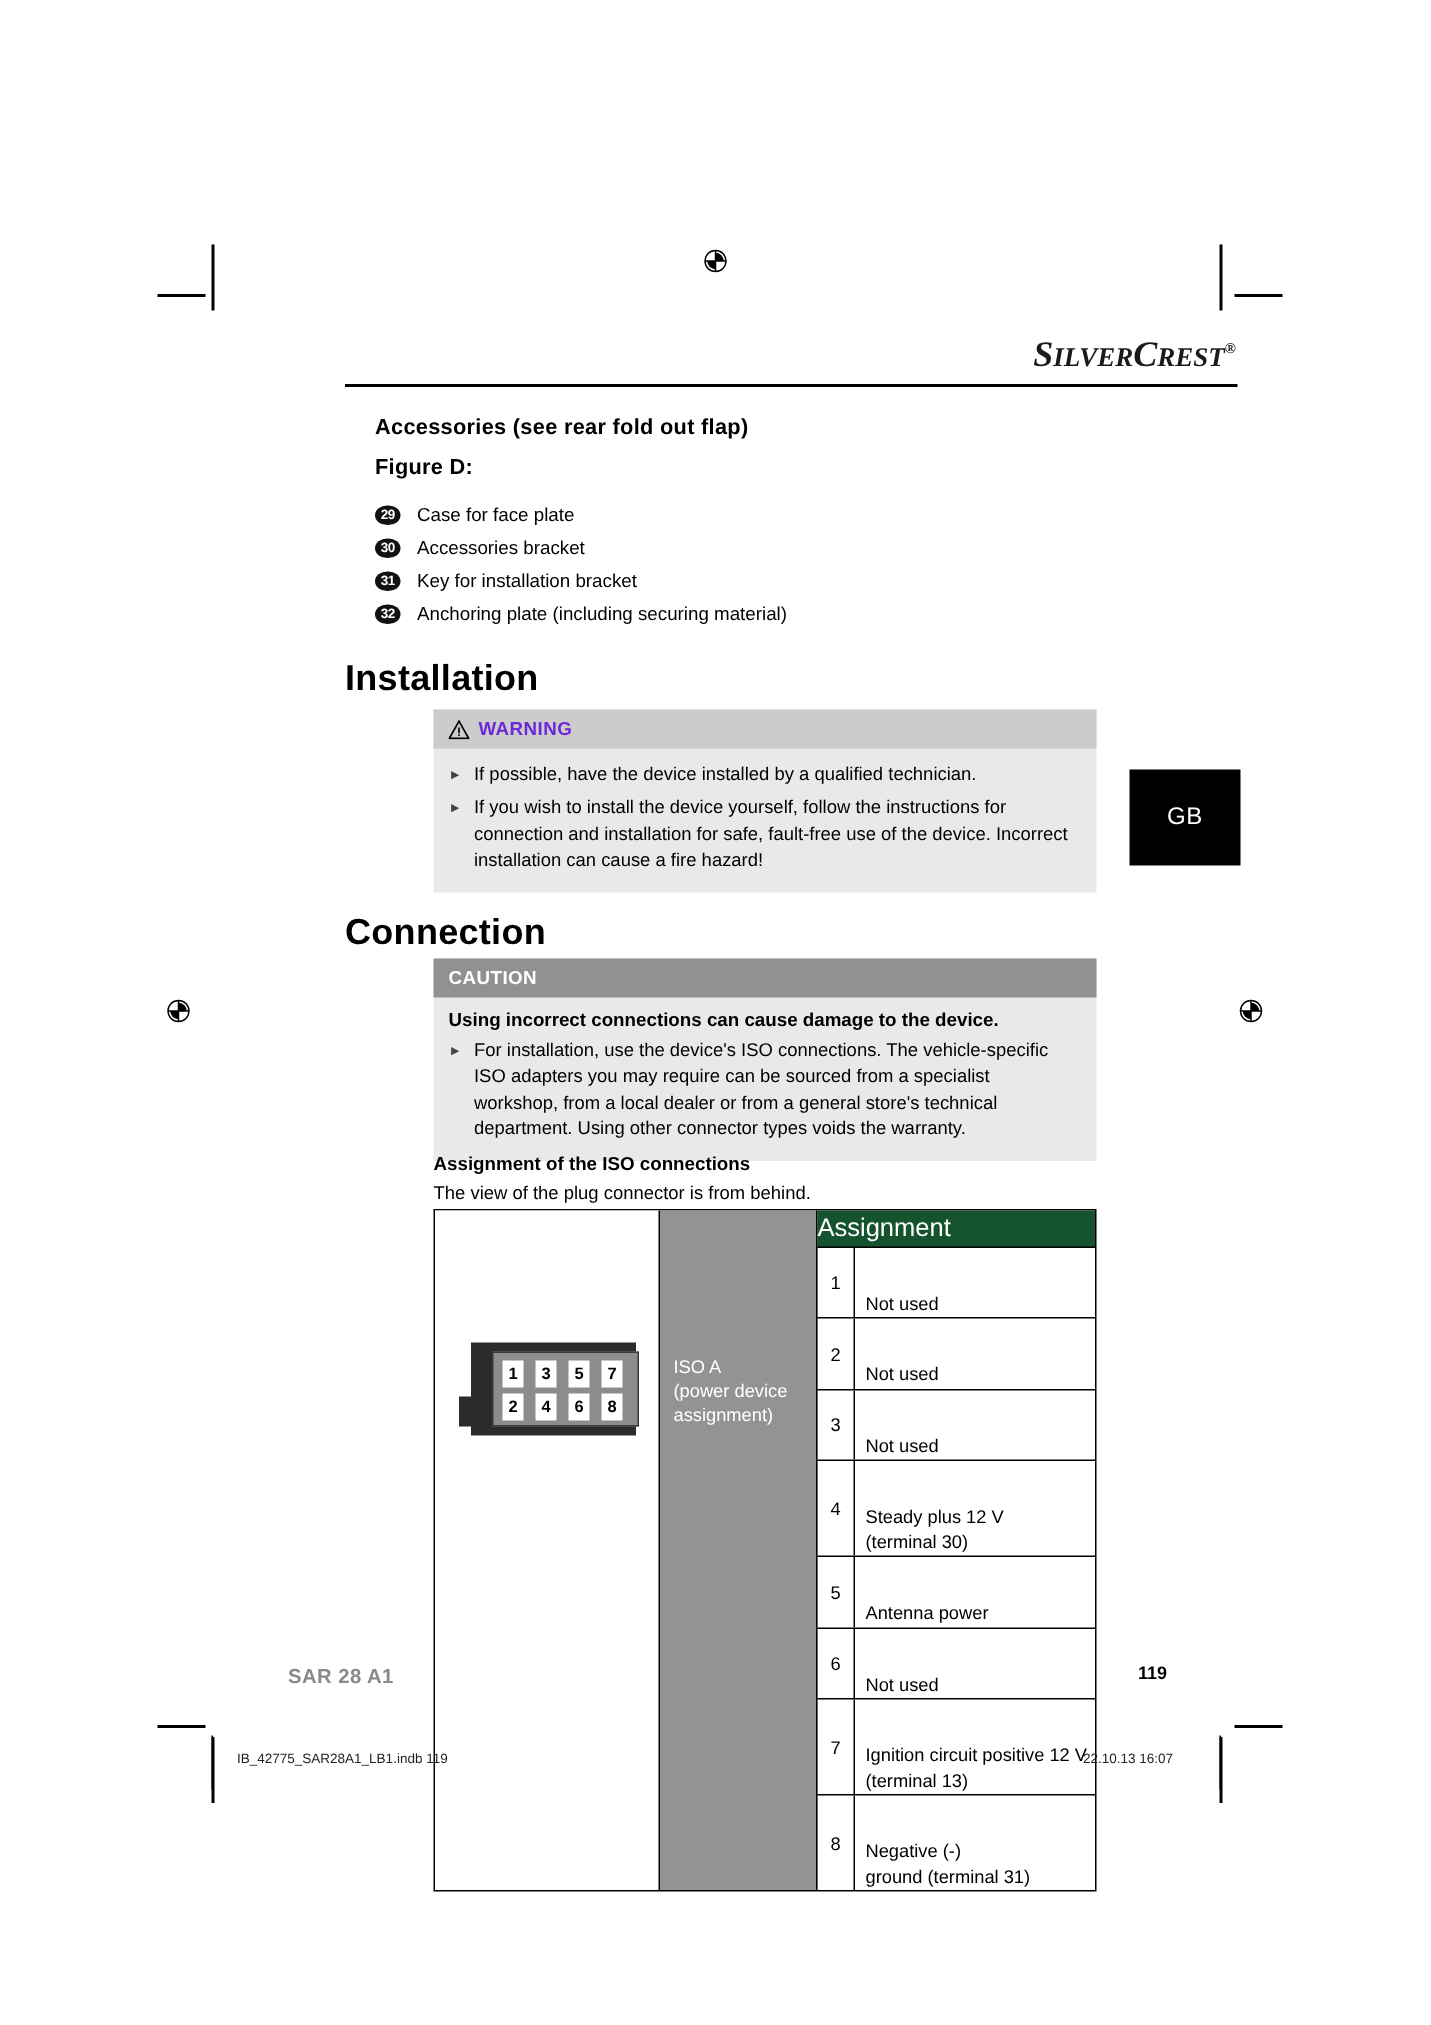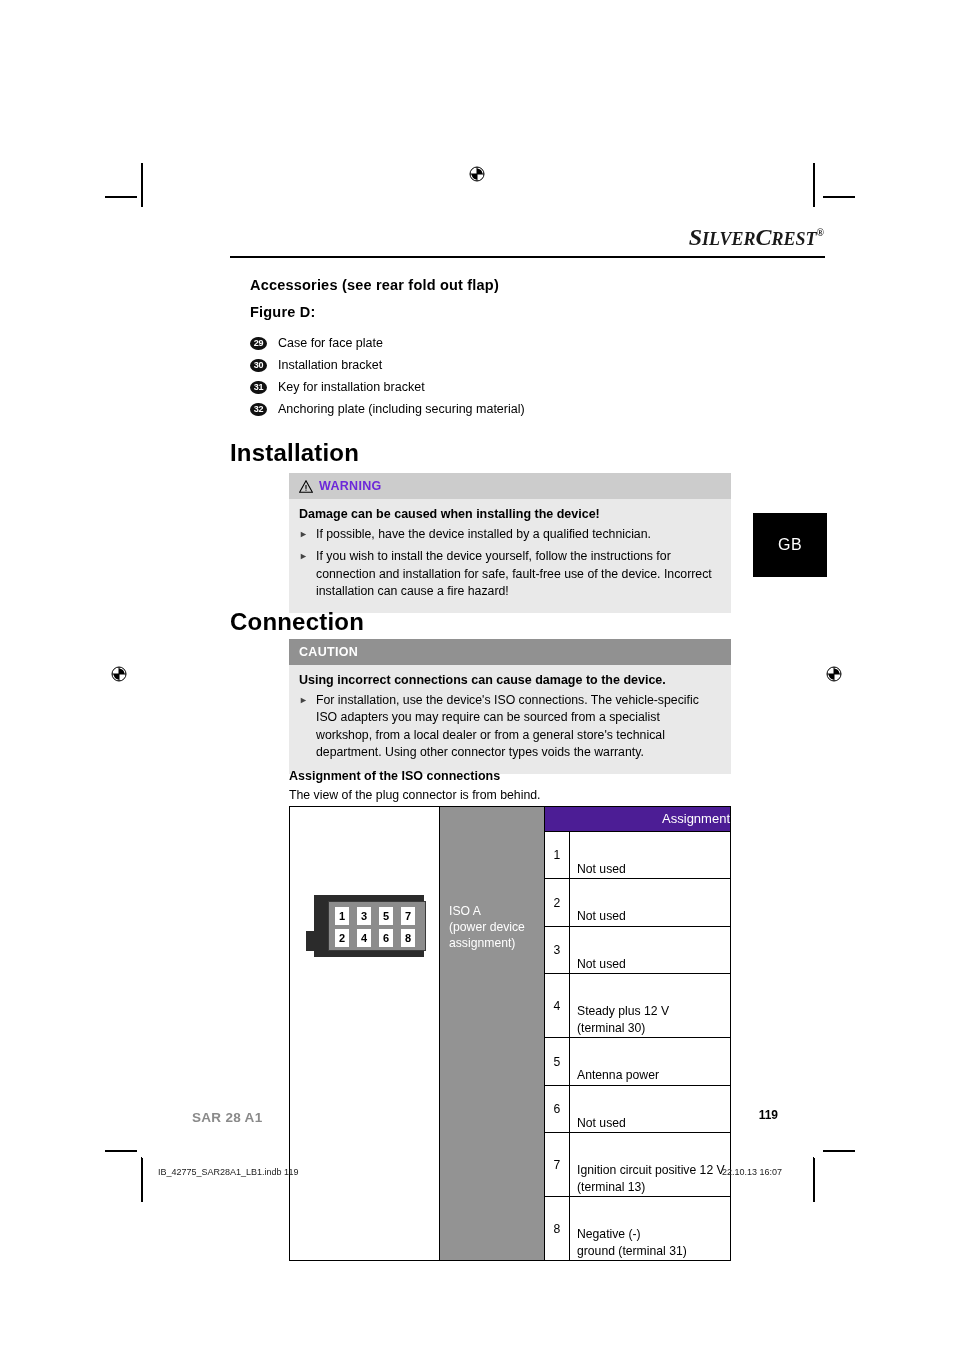--- a/index.html
+++ b/index.html
@@ -180,24 +180,24 @@
     line-height: 1.33;
     padding: 96px 0 0 9px;
     border-right: 1.5px solid #000;
   }
   .iso-col-rows {
     flex: 1 1 auto;
     display: flex;
     flex-direction: column;
   }
   .iso-head-row {
-    background: #4c1d95;
+    background: #14532d;
     color: #fff;
-    font-size: 13px;
-    text-align: right;
+    font-size: 17px;
+    text-align: left;
     height: 24px;
     line-height: 24px;
     border-bottom: 1.5px solid #000;
   }
   .iso-row {
     display: flex;
     border-bottom: 1px solid #000;
     font-size: 12.2px;
     min-height: 20px;
   }
@@ -357,21 +357,21 @@
   <h2 class="sec-head h-accessories">Accessories (see rear fold out flap)</h2>
   <h2 class="sec-head h-figure">Figure D:</h2>
 
   <div class="acc-list">
     <div class="acc-item">
       <span class="num-badge">29</span>
       <span class="acc-label">Case for face plate</span>
     </div>
     <div class="acc-item">
       <span class="num-badge">30</span>
-      <span class="acc-label">Installation bracket</span>
+      <span class="acc-label">Accessories bracket</span>
     </div>
     <div class="acc-item">
       <span class="num-badge">31</span>
       <span class="acc-label">Key for installation bracket</span>
     </div>
     <div class="acc-item">
       <span class="num-badge">32</span>
       <span class="acc-label">Anchoring plate (including securing material)</span>
     </div>
   </div>
@@ -381,21 +381,20 @@
   <div class="notice n-warning">
     <div class="notice-head warn">
       <svg class="warn-tri" viewBox="0 0 14 13">
         <path d="M7 0.8 L13.4 12.2 L0.6 12.2 Z" fill="none" stroke="#000" stroke-width="1.1"></path>
         <rect x="6.45" y="5" width="1.1" height="3.9" fill="#000"></rect>
         <rect x="6.45" y="9.6" width="1.1" height="1.1" fill="#000"></rect>
       </svg>
       <span>WARNING</span>
     </div>
     <div class="notice-body">
-      <div class="notice-title">Damage can be caused when installing the device!</div>
       <div class="bullet-row">
         <span class="bullet-arrow">►</span>
         <span class="bullet-text">If possible, have the device installed by a qualified technician.</span>
       </div>
       <div class="bullet-row">
         <span class="bullet-arrow">►</span>
         <span class="bullet-text">If you wish to install the device yourself, follow the instructions for connection and installation for safe, fault-free use of the device. Incorrect installation can cause a fire hazard!</span>
       </div>
     </div>
   </div>

